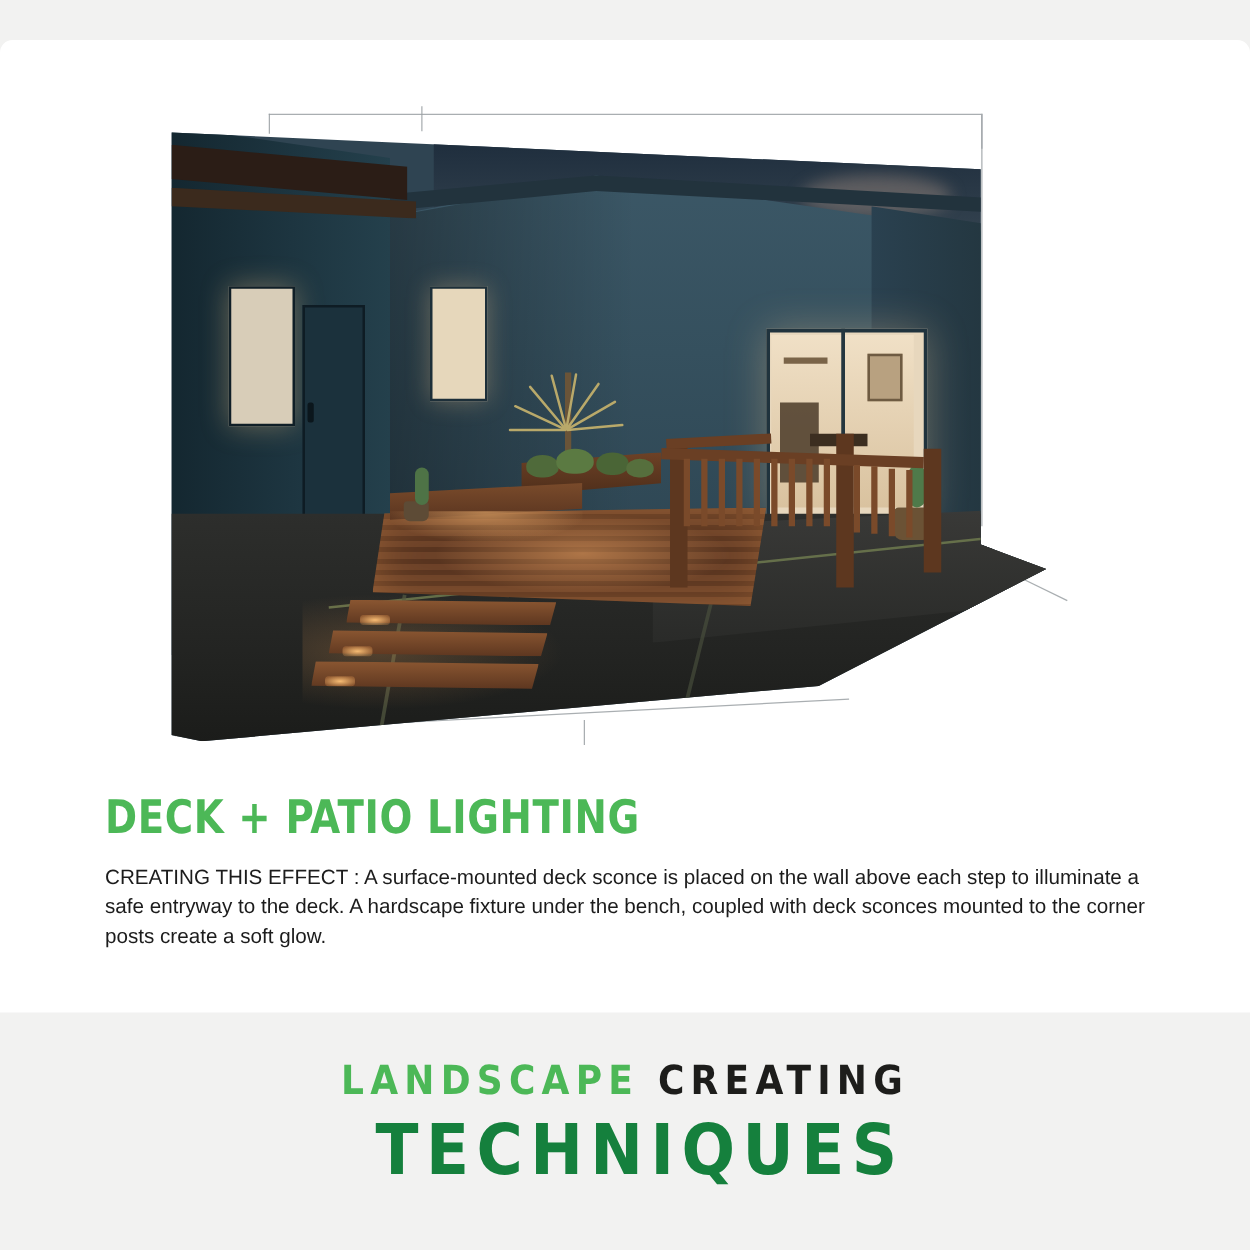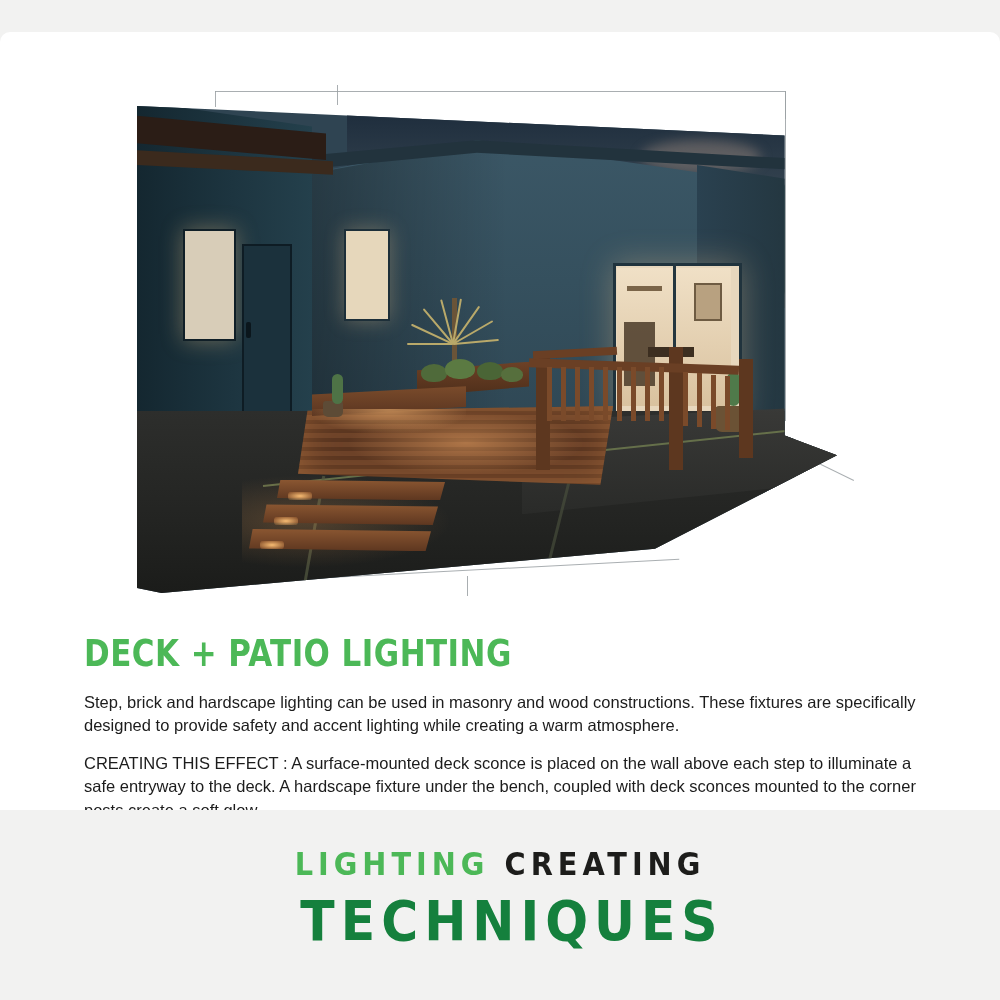--- a/index.html
+++ b/index.html
@@ -665,27 +665,26 @@
         <div class="step s2"></div>
         <div class="step-light sl2"></div>
         <div class="step s3"></div>
         <div class="step-light sl3"></div>
 
       </div>
     </div>
 
     <div class="text-block">
       <h1 class="headline">DECK + PATIO LIGHTING</h1>
-      <p class="body-copy">Step, brick and hardscape lighting can be used in masonry and wood constructions. These fixtures are specifically designed to provide safety and accent lighting while creating a warm atmosphere.</p>
       <p class="body-copy"><span class="effect-label">CREATING THIS EFFECT :</span><span> A surface-mounted deck sconce is placed on the wall above each step to illuminate a safe entryway to the deck. A hardscape fixture under the bench, coupled with deck sconces mounted to the corner posts create a soft glow.</span></p>
     </div>
 
   </div>
 
   <div class="footer">
     <div class="footer-line1">
-      <span class="fl-green">LIGHTING</span>
+      <span class="fl-green">LANDSCAPE</span>
       <span class="fl-dark">CREATING</span>
     </div>
     <div class="footer-line2">TECHNIQUES</div>
   </div>
 
 </div>
 
 </body></html>

